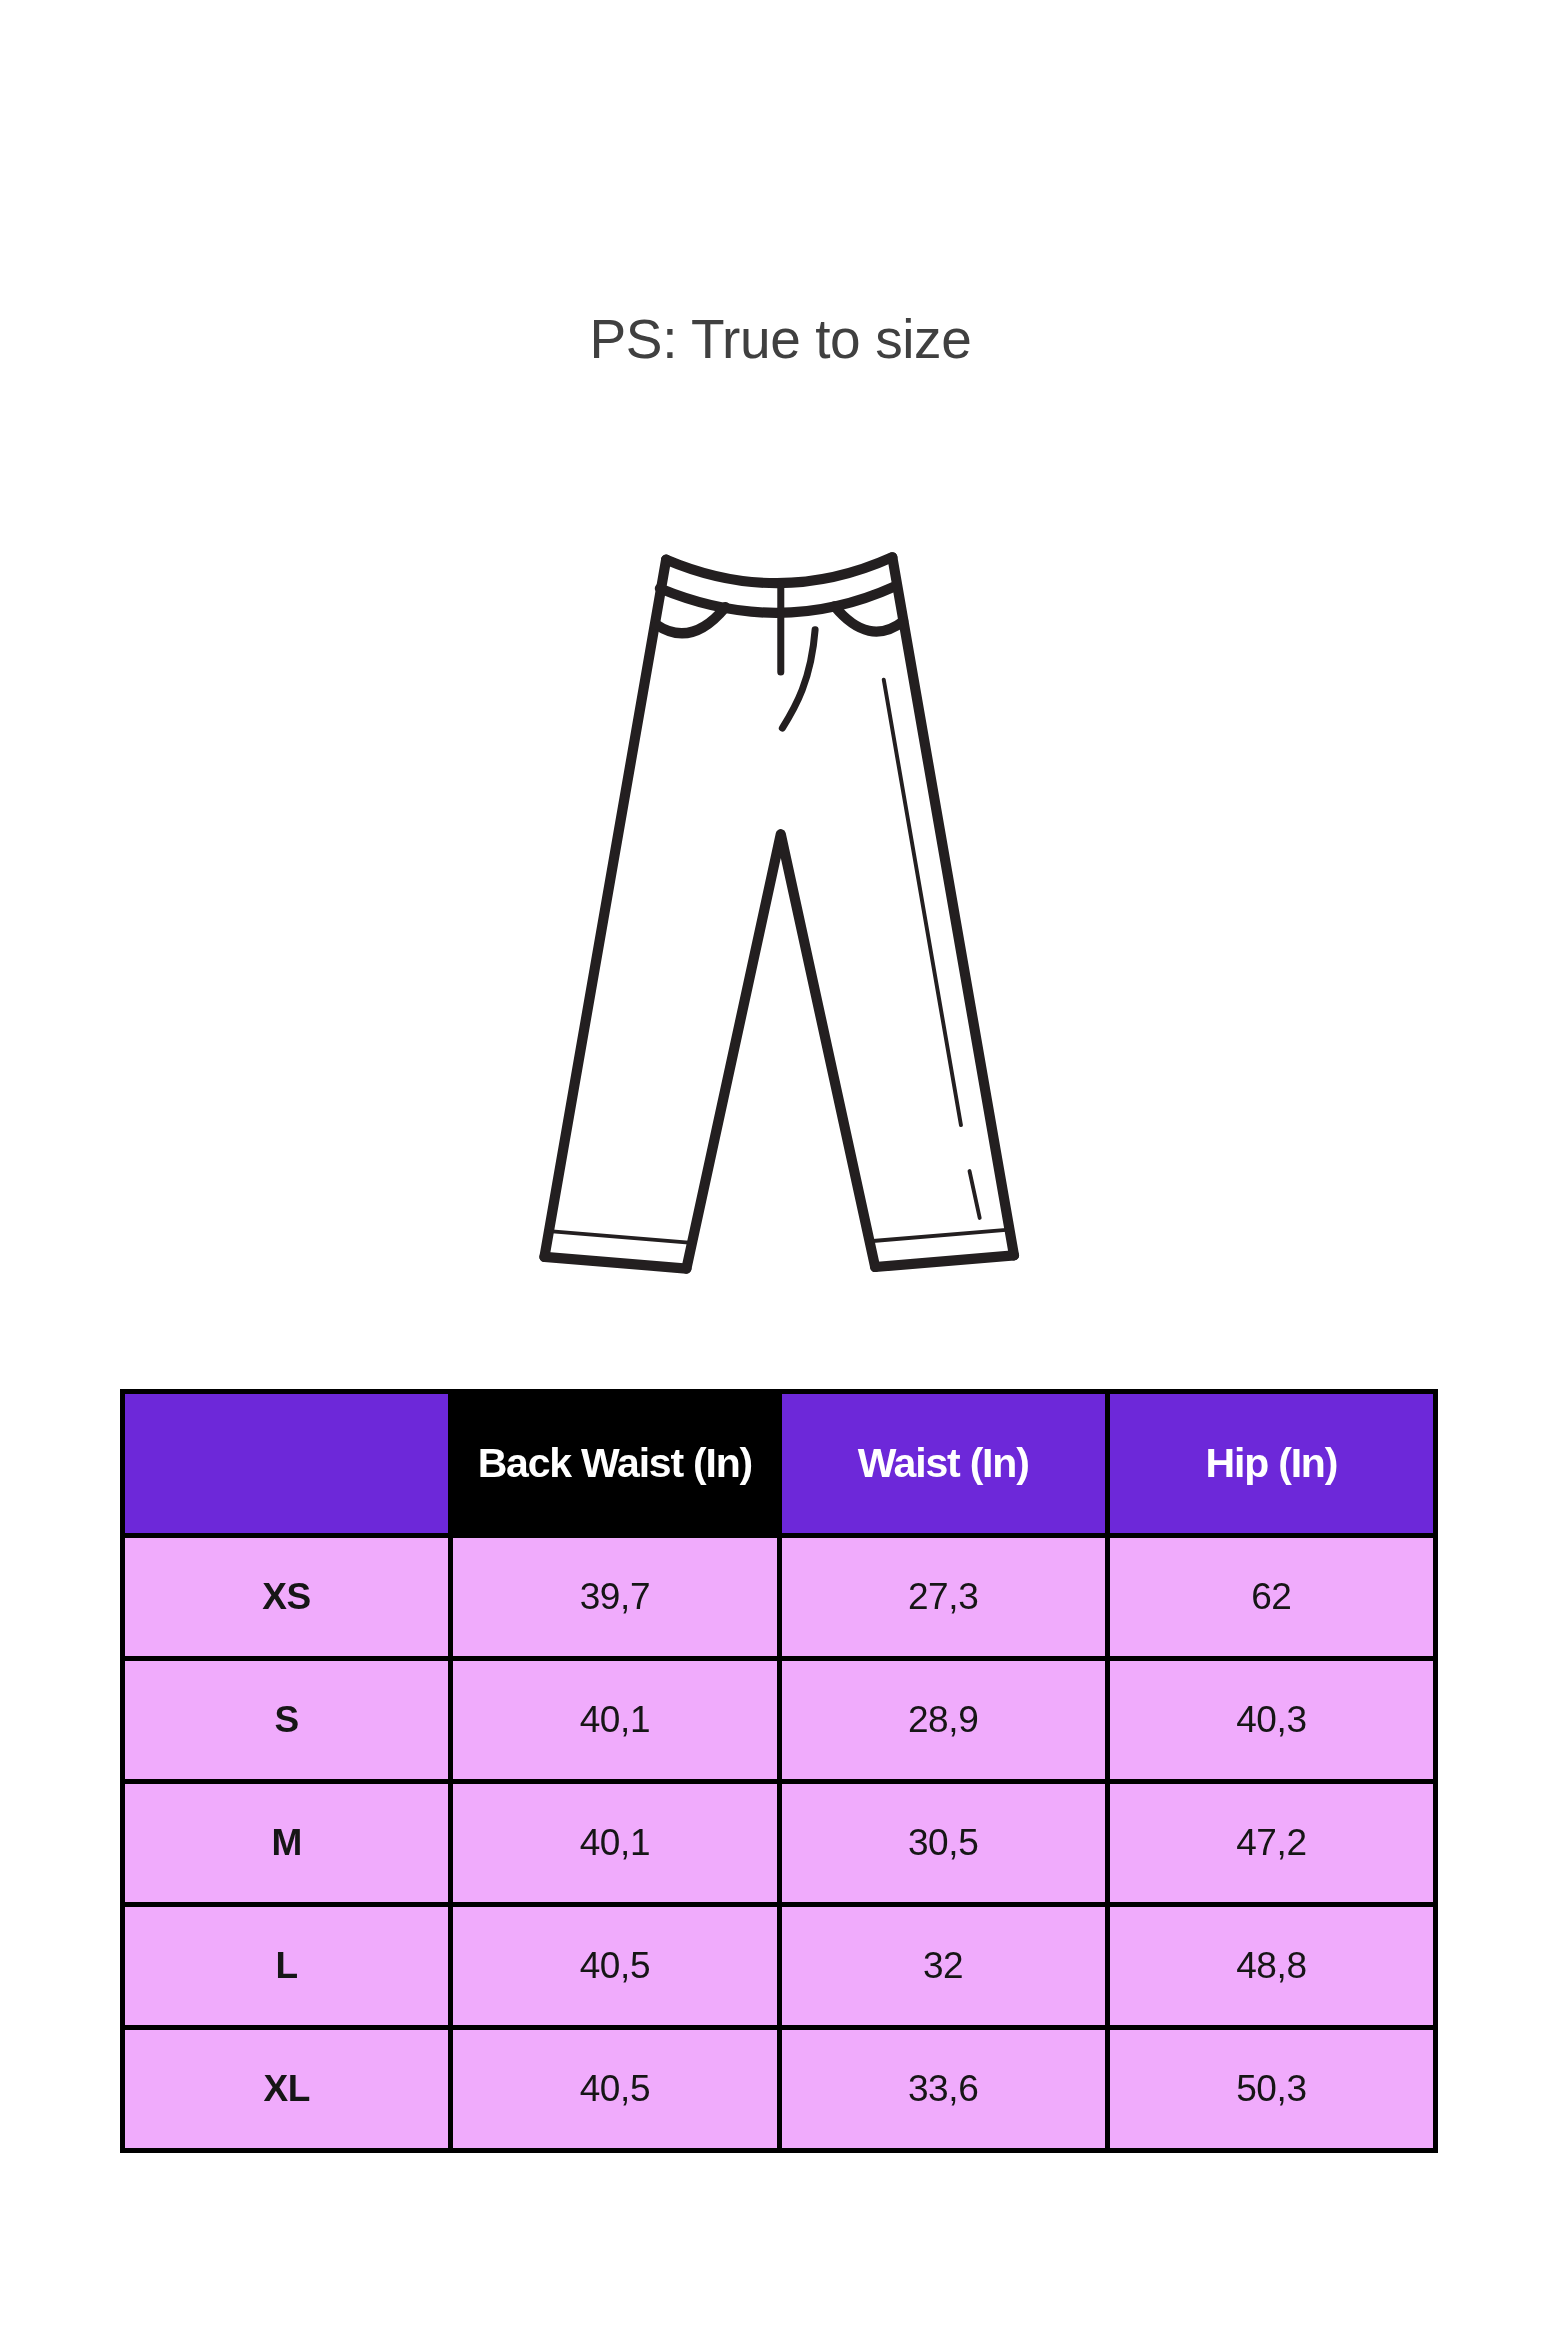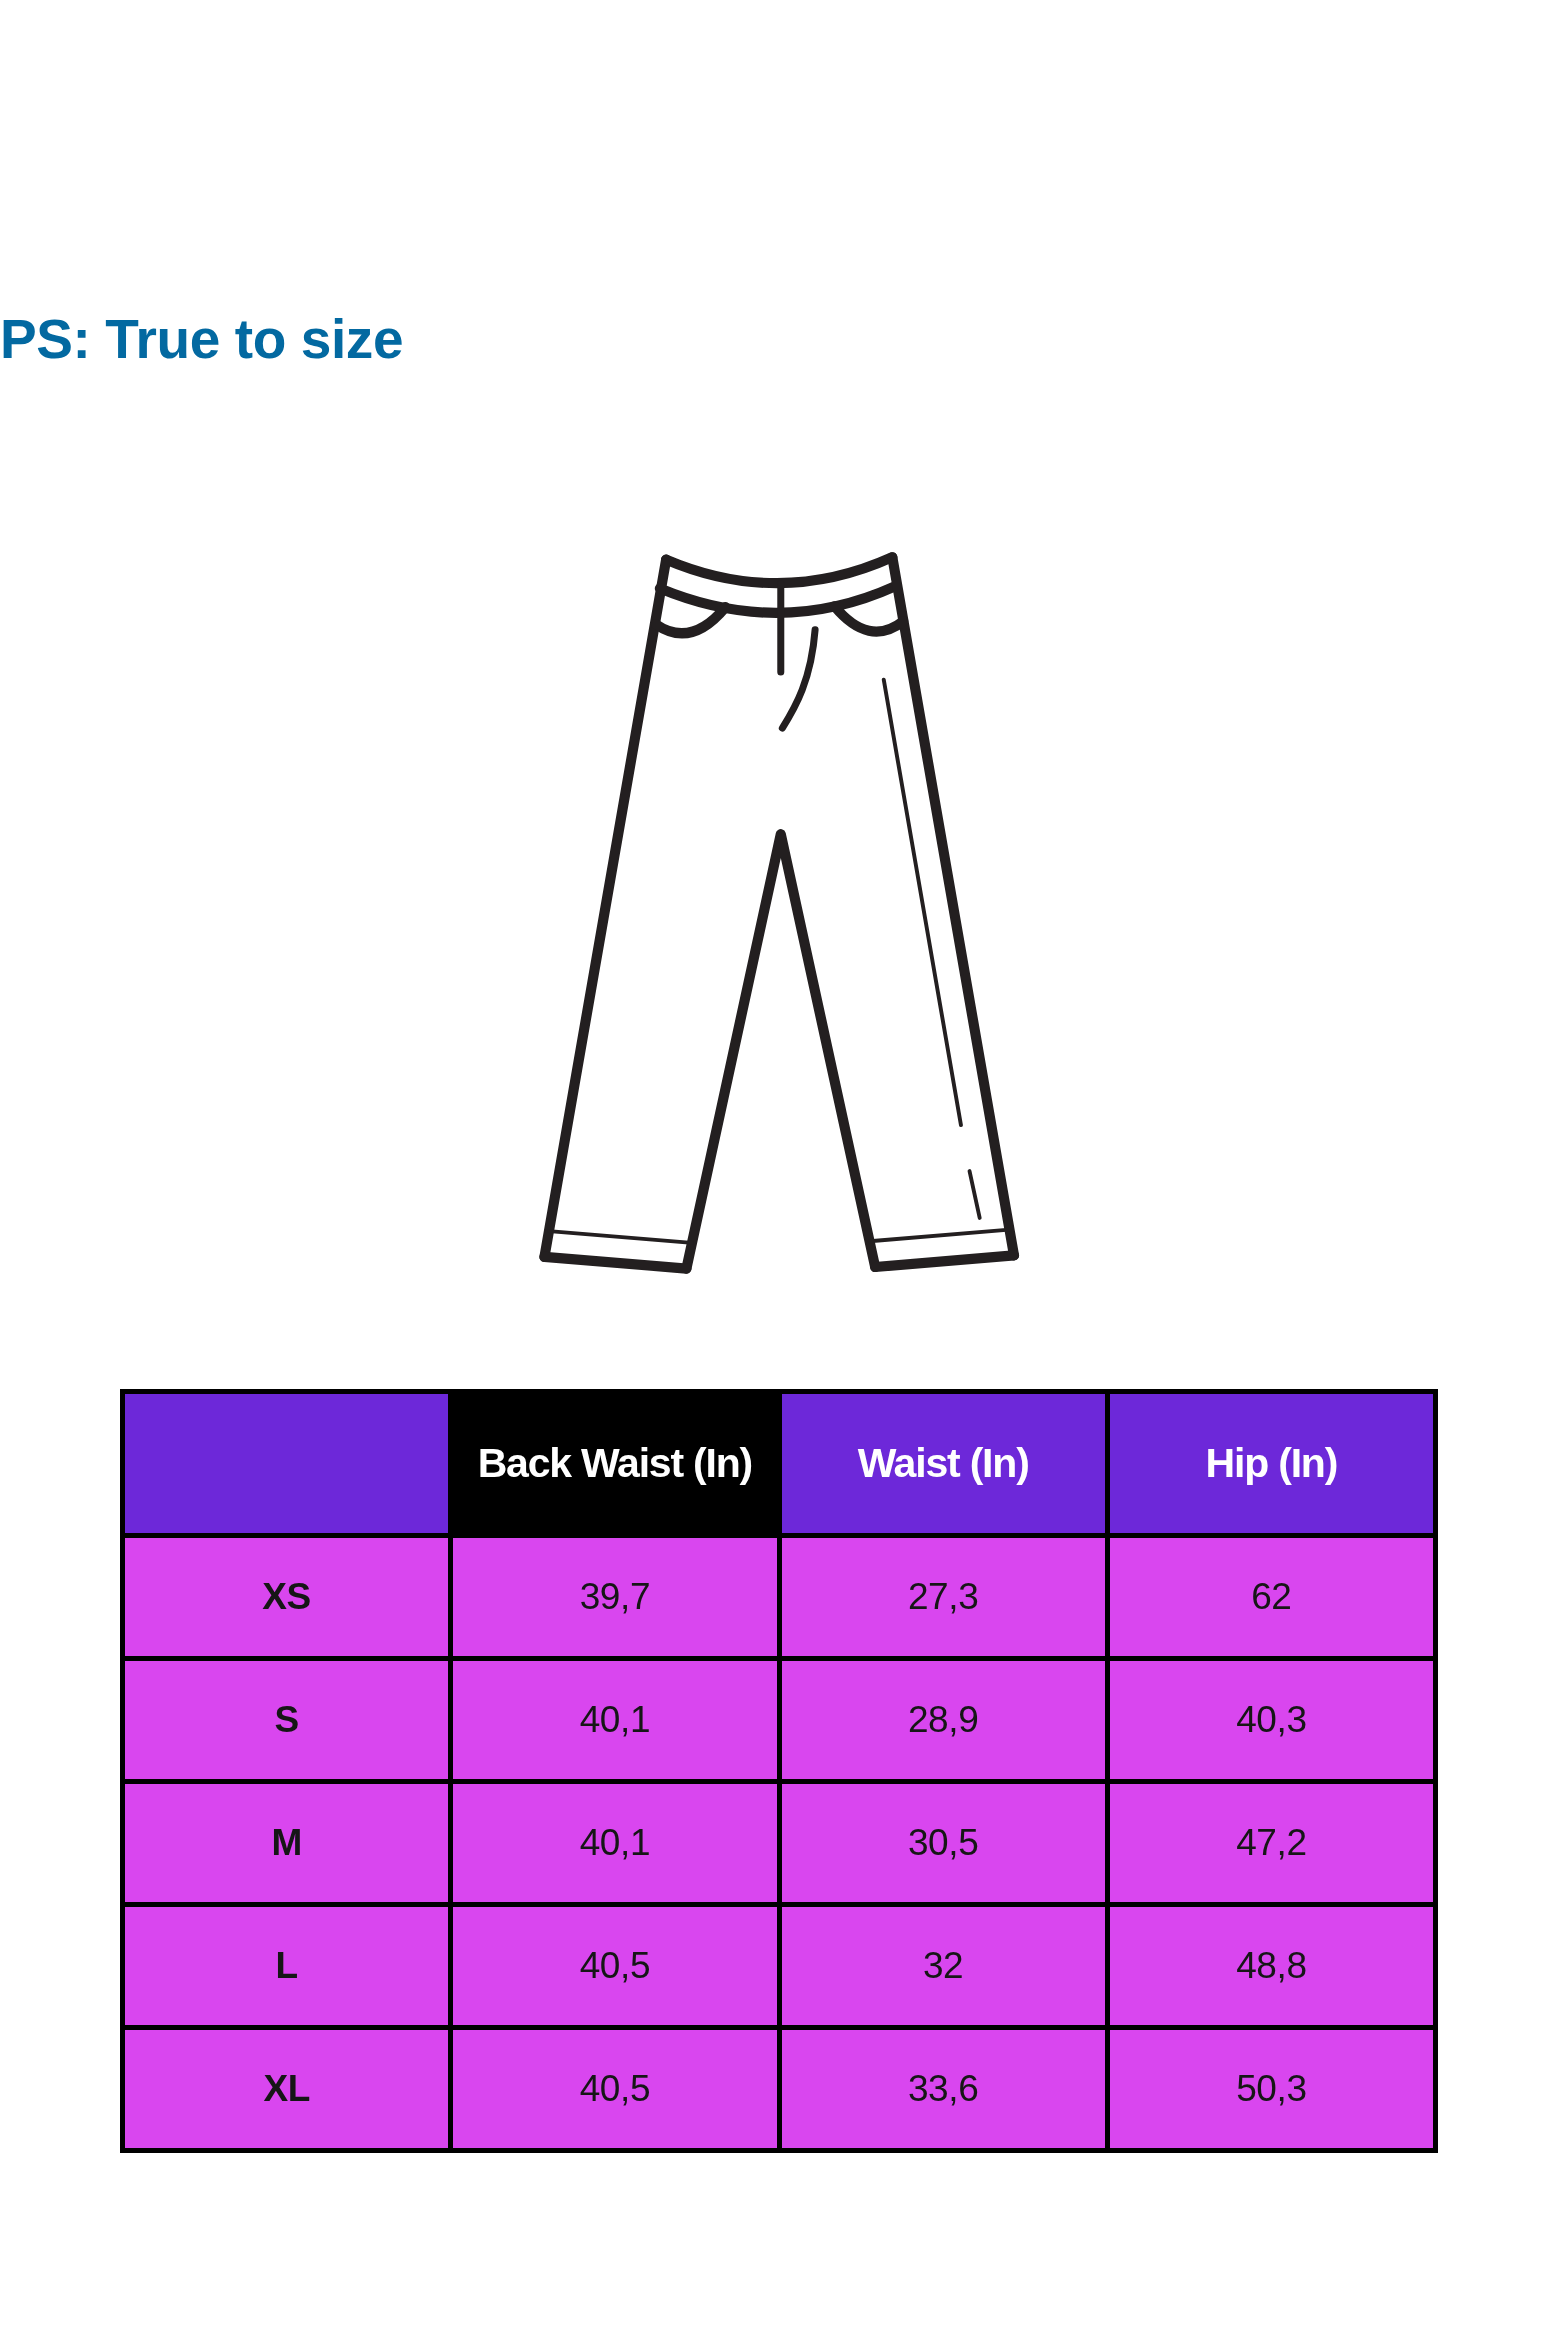--- a/index.html
+++ b/index.html
@@ -9,25 +9,25 @@
     height: 2342px;
     background: #ffffff;
     font-family: "Liberation Sans", "DejaVu Sans", sans-serif;
     overflow: hidden;
   }
   .page-title {
     position: absolute;
     top: 311px;
     left: 0;
     width: 1561px;
-    text-align: left;
+    text-align: center;
     font-size: 55px;
-    font-weight: 700;
+    font-weight: 400;
     letter-spacing: -0.4px;
-    color: #0369a1;
+    color: #404040;
     line-height: 1.05;
   }
   .pants-svg {
     position: absolute;
     left: 507px;
     top: 531px;
     width: 546px;
     height: 781px;
   }
   .pants-svg path {
@@ -57,21 +57,21 @@
     color: #ffffff;
     font-size: 41px;
     font-weight: 700;
     letter-spacing: -1.2px;
   }
   table.size-chart thead th.highlight {
     background: #000000;
   }
   table.size-chart tbody td {
     height: 118px;
-    background: #d946ef;
+    background: #f0abfc;
     color: #161616;
     font-size: 37px;
     font-weight: 400;
     letter-spacing: -0.4px;
   }
   table.size-chart tbody td.size-label {
     font-weight: 700;
   }
 </style>
 </head>

